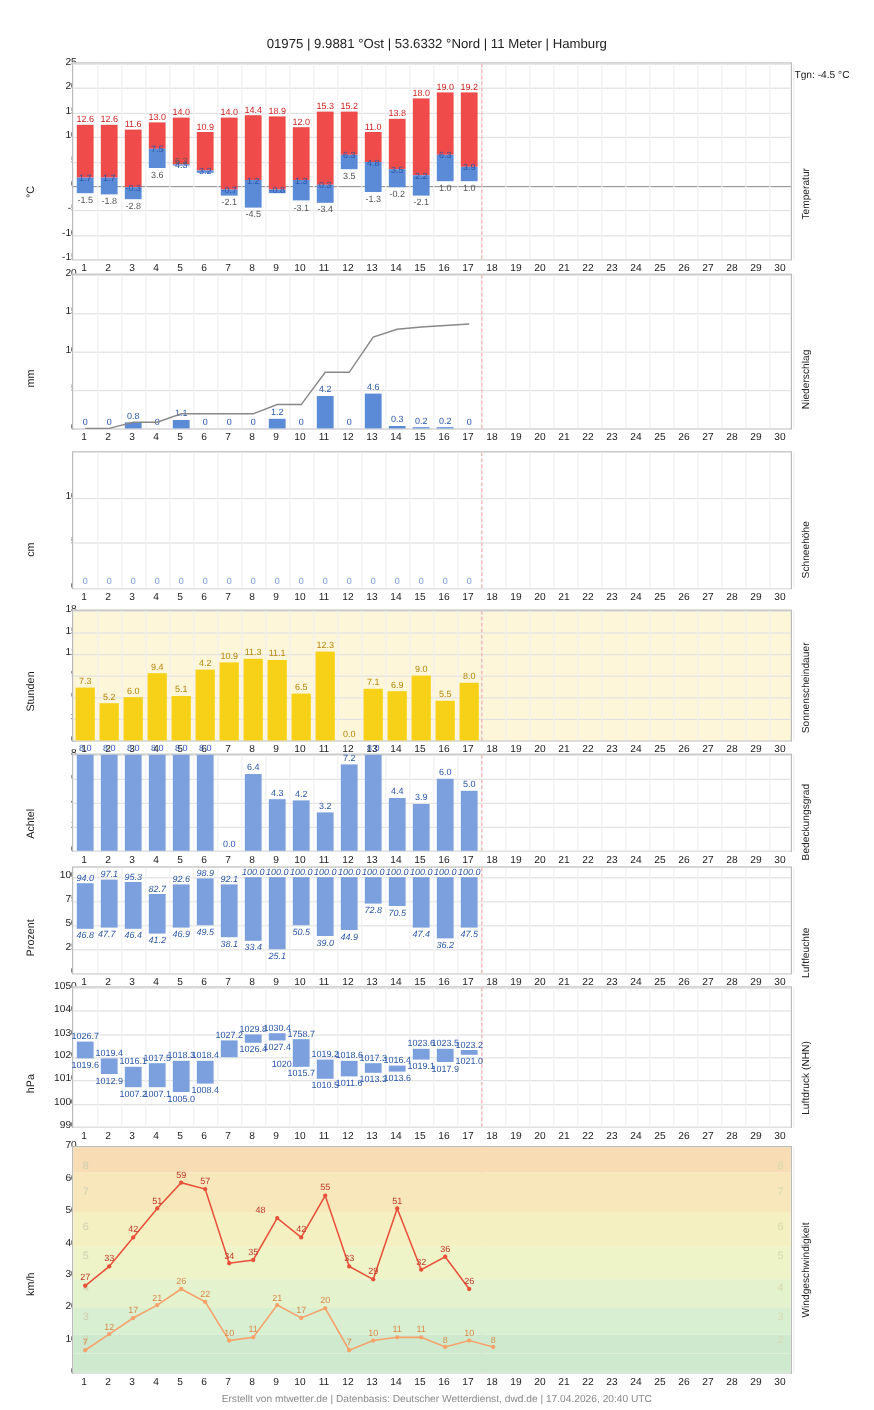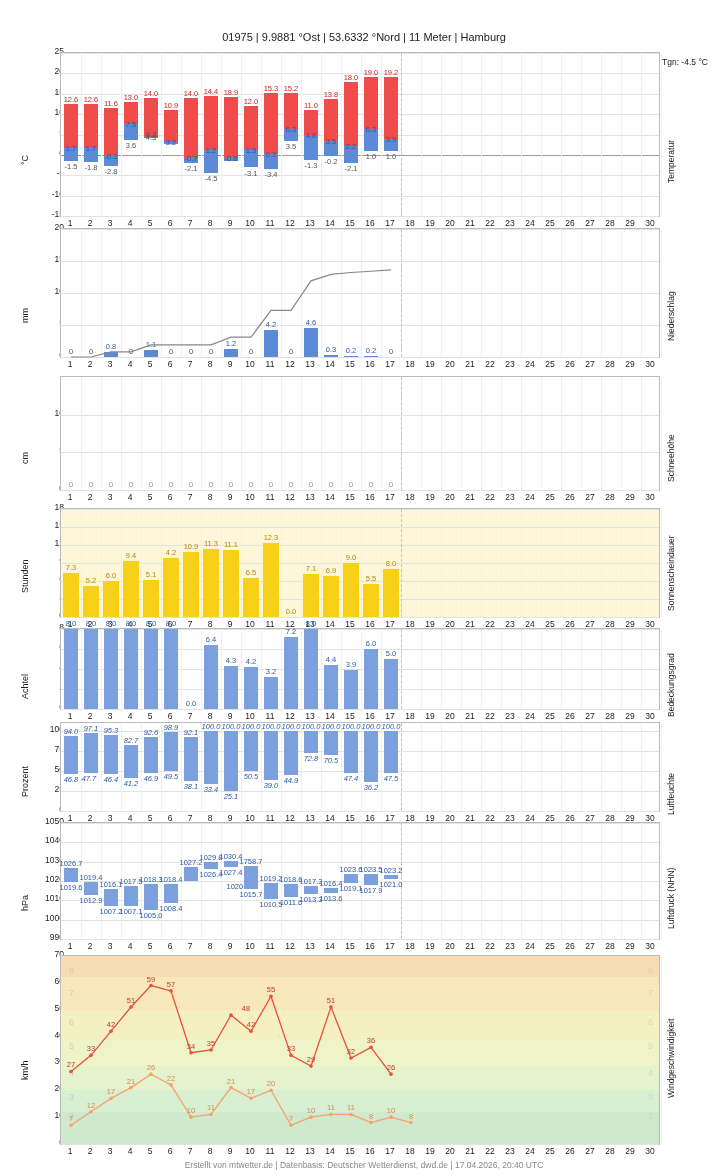--- a/index.html
+++ b/index.html
@@ -1038,21 +1038,21 @@
           <circle cx="350" cy="166.5142857142857" r="1.8" fill="#f5a26b"></circle>
         </svg>
         <div class="dlab" style="left:-3px;top:104.48571428571428px;color:#c0392b;">27</div>
         <div class="dlab" style="left:17px;top:88.37142857142857px;color:#c0392b;">33</div>
         <div class="dlab" style="left:37px;top:64.2px;color:#c0392b;">42</div>
         <div class="dlab" style="left:57px;top:40.02857142857144px;color:#c0392b;">51</div>
         <div class="dlab" style="left:77px;top:18.542857142857144px;color:#c0392b;">59</div>
         <div class="dlab" style="left:97px;top:23.91428571428571px;color:#c0392b;">57</div>
         <div class="dlab" style="left:117px;top:85.68571428571428px;color:#c0392b;">34</div>
         <div class="dlab" style="left:137px;top:83px;color:#c0392b;">35</div>
-        <div class="dlab" style="left:172px;top:48.08571428571429px;color:#c0392b;">48</div>
+        <div class="dlab" style="left:143px;top:48.08571428571429px;color:#c0392b;">48</div>
         <div class="dlab" style="left:177px;top:64.2px;color:#c0392b;">42</div>
         <div class="dlab" style="left:197px;top:29.285714285714278px;color:#c0392b;">55</div>
         <div class="dlab" style="left:217px;top:88.37142857142857px;color:#c0392b;">33</div>
         <div class="dlab" style="left:237px;top:99.11428571428571px;color:#c0392b;">29</div>
         <div class="dlab" style="left:257px;top:40.02857142857144px;color:#c0392b;">51</div>
         <div class="dlab" style="left:277px;top:91.05714285714286px;color:#c0392b;">32</div>
         <div class="dlab" style="left:297px;top:80.31428571428572px;color:#c0392b;">36</div>
         <div class="dlab" style="left:317px;top:107.17142857142856px;color:#c0392b;">26</div>
         <div class="dlab" style="left:-3px;top:158.2px;color:#d88a4a;">7</div>
         <div class="dlab" style="left:17px;top:144.77142857142857px;color:#d88a4a;">12</div>

